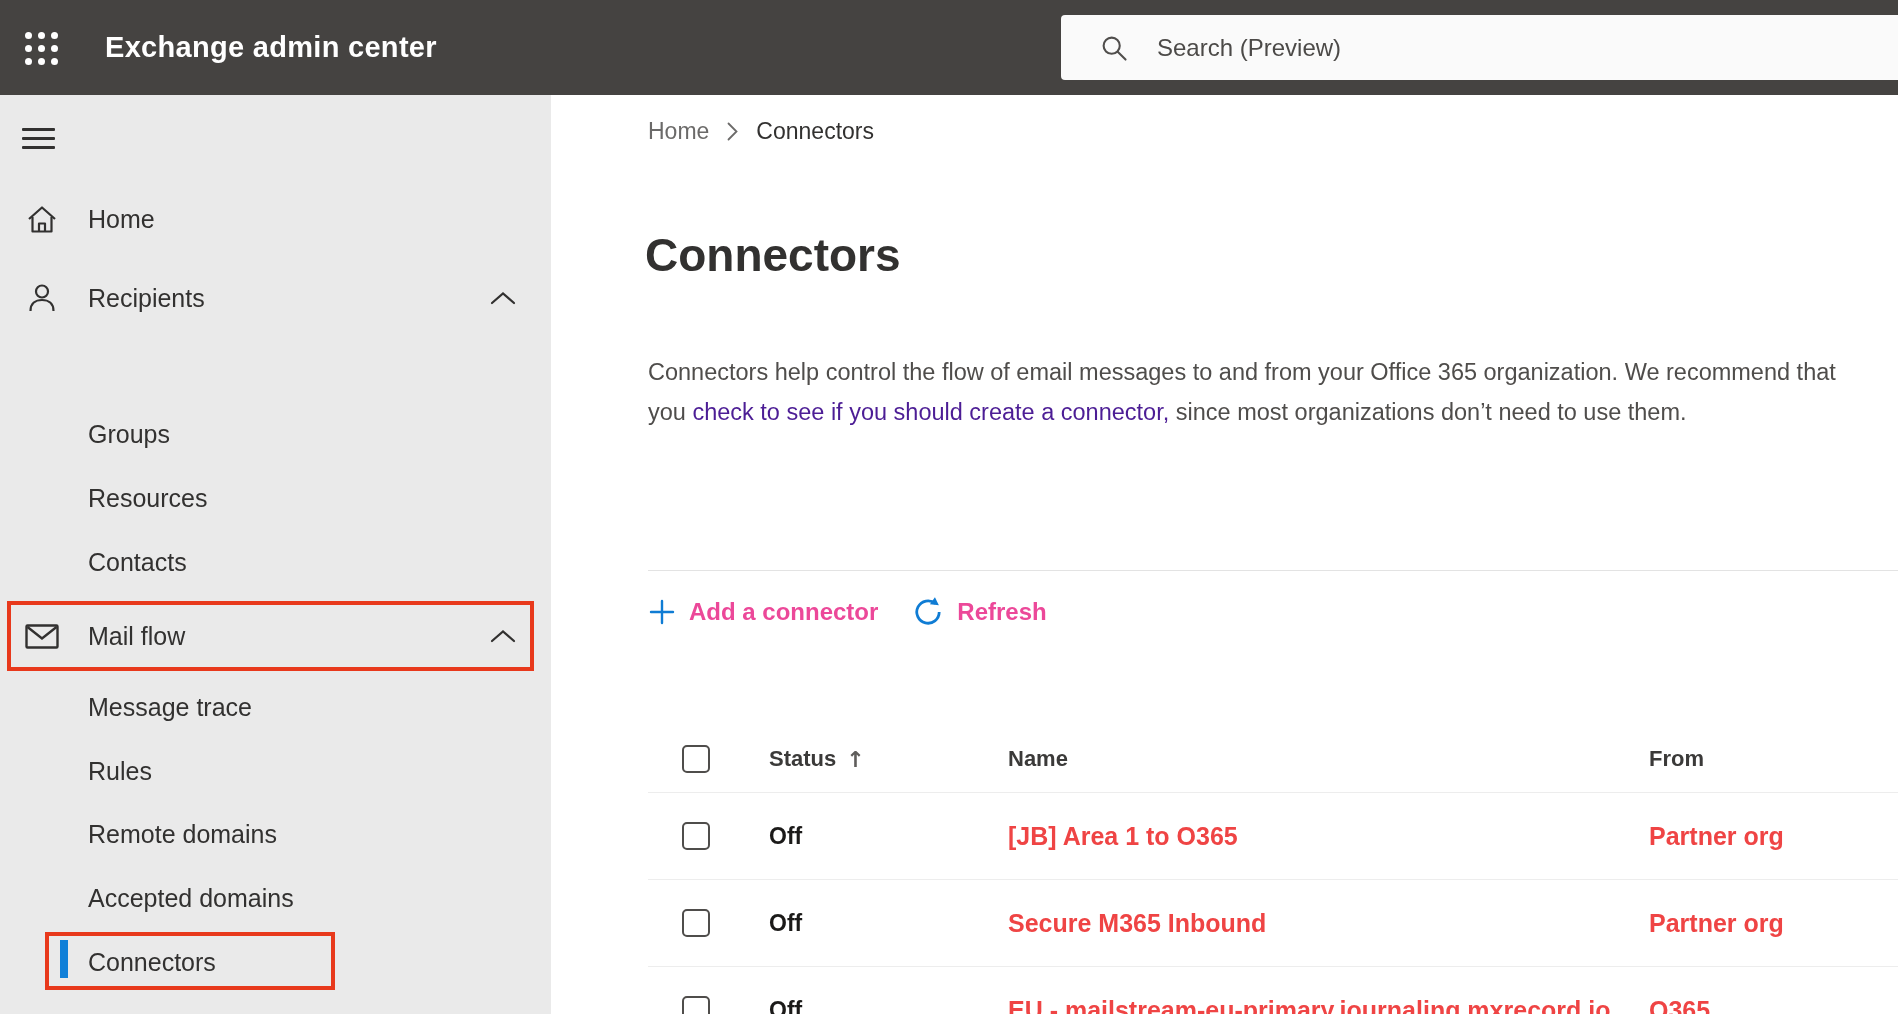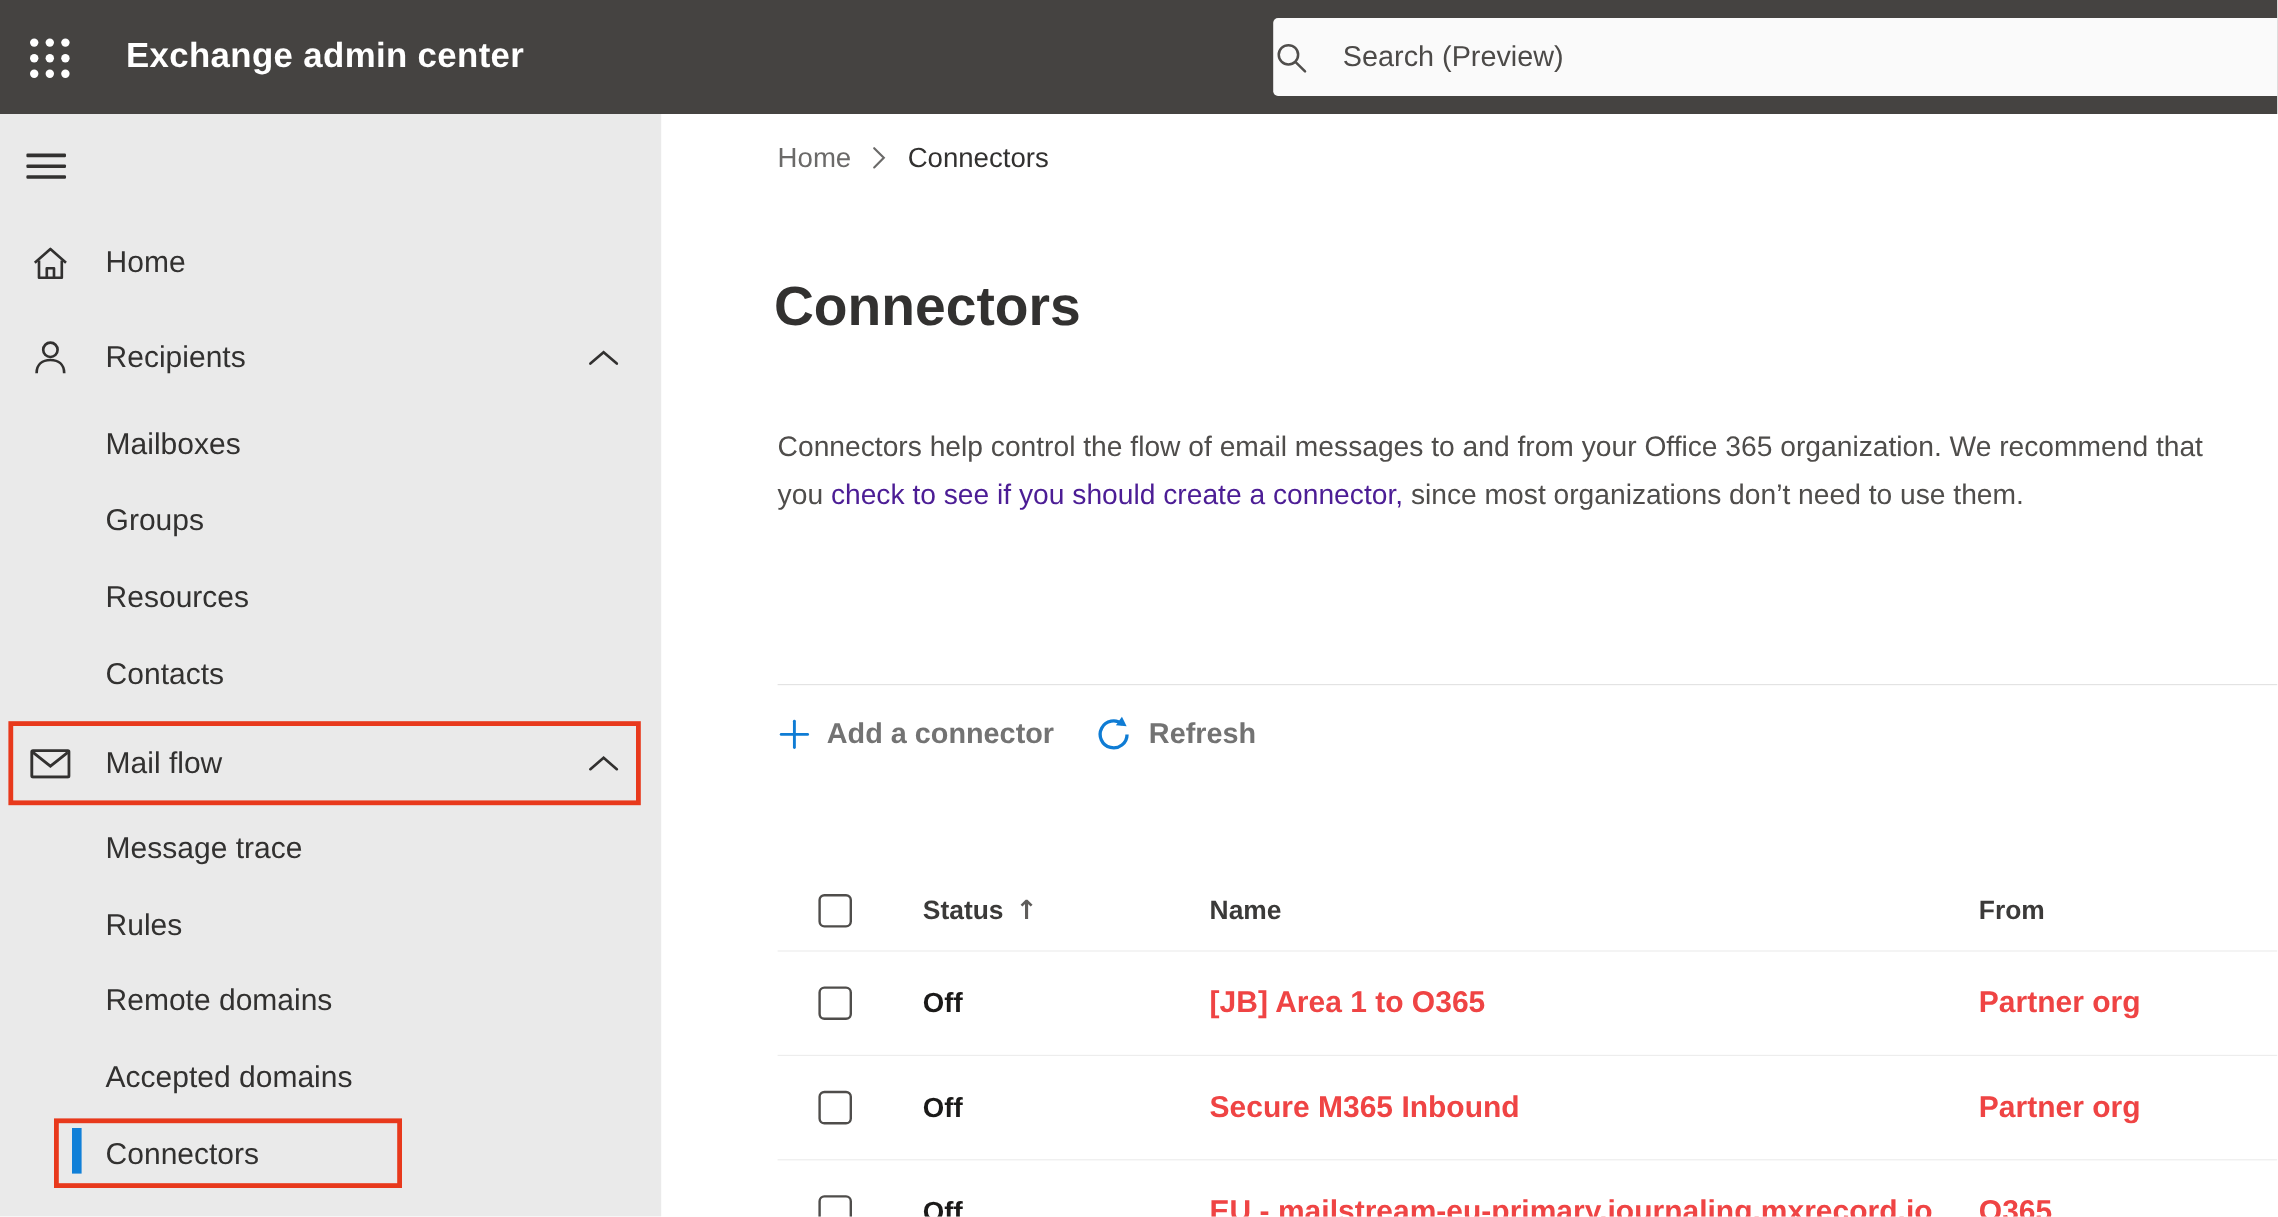--- a/index.html
+++ b/index.html
@@ -8,21 +8,21 @@
     font-family:"Liberation Sans","DejaVu Sans",sans-serif;color:#323130;
   }
   
   .topbar{position:absolute;left:0;top:0;width:100%;height:95px;background:#454341;}
   .waffle{position:absolute;left:20px;top:28px;width:42px;height:40px;display:grid;
     grid-template-columns:repeat(3,7px);grid-template-rows:repeat(3,7px);gap:6px;place-content:center;cursor:pointer;}
   .waffle i{width:7px;height:7px;border-radius:50%;background:#fff;}
   .app-title{position:absolute;left:105px;top:0;height:95px;display:flex;align-items:center;
     color:#fff;font-size:29px;font-weight:700;letter-spacing:.3px;white-space:nowrap;}
   .searchbox{position:absolute;left:1061px;right:0;top:15px;height:65px;background:#fafafa;
-    border-radius:4px 0 0 4px;display:flex;align-items:center;box-sizing:border-box;}
+    border-radius:4px 0 0 4px;display:flex;align-items:center;padding-left:38px;box-sizing:border-box;}
   .searchbox input{border:0;outline:0;background:transparent;font:inherit;font-size:24px;color:#323130;margin-left:26px;width:620px;}
   .searchbox input::placeholder{color:#4c4a48;opacity:1;}
   
   .sidebar{position:absolute;left:0;top:95px;width:551px;bottom:0;background:#eaeaea;}
   .hamburger{position:absolute;left:22px;top:33px;width:33px;height:21px;display:flex;flex-direction:column;justify-content:space-between;cursor:pointer;}
   .hamburger i{height:3px;background:#323130;border-radius:1px;}
   .nav-item{position:absolute;left:0;width:100%;height:64px;display:flex;align-items:center;
     box-sizing:border-box;padding-left:24px;cursor:pointer;font-size:25px;color:#323130;white-space:nowrap;}
   .nav-item.sub{padding-left:88px;}
   .nav-item .icon{width:36px;display:flex;justify-content:center;margin-right:28px;flex:none;}
@@ -38,21 +38,21 @@
   .bc-sep{margin:0 17px;display:flex;}
   .bc-current{color:#323130;}
   .page-title{position:absolute;left:645px;top:228px;font-size:46px;font-weight:700;color:#323130;}
   .intro{position:absolute;left:648px;top:352px;width:1230px;font-size:23.5px;line-height:40px;color:#4f4d4b;}
   .intro a{color:#4c1d95;text-decoration:none;cursor:pointer;}
   .divider{position:absolute;left:648px;top:570px;right:0;height:1px;background:#e3e3e3;}
   .toolbar{position:absolute;left:648px;top:586px;height:52px;display:flex;align-items:center;}
   .tb-btn{display:flex;align-items:center;cursor:pointer;}
   .tb-btn + .tb-btn{margin-left:34px;}
   .tb-ic{display:flex;margin-right:13px;}
-  .tb-label{font-size:24px;font-weight:700;color:#737373;white-space:nowrap;}
+  .tb-label{font-size:24px;font-weight:700;color:#ec4899;white-space:nowrap;}
   
   .table{position:absolute;left:648px;top:726px;right:0;}
   .thead{position:relative;height:66px;border-bottom:1px solid #ededed;}
   .trow{position:relative;height:86px;border-bottom:1px solid #ededed;cursor:pointer;}
   .cell{position:absolute;top:50%;transform:translateY(-50%);white-space:nowrap;font-weight:bold;}
   .c-check{left:34px;}
   .c-status{left:121px;}
   .c-name{left:360px;}
   .c-from{left:1001px;}
   .th{font-size:22px;color:#3b3a39;display:flex;align-items:center;cursor:pointer;}
@@ -116,23 +116,20 @@
           </svg>
       </span>
       <span>Recipients</span>
       <span class="chev">
         <svg width="26" height="15" viewBox="0 0 26 15" fill="none" stroke="#323130" stroke-width="2.2" stroke-linecap="round">
             <path d="M2 12.5 L13 3 L24 12.5"></path>
           </svg>
       </span>
     </div>
 
-    <div class="nav-item sub" style="top:243px">
-      <span>Mailboxes</span>
-    </div>
     <div class="nav-item sub" style="top:307px">
       <span>Groups</span>
     </div>
     <div class="nav-item sub" style="top:371px">
       <span>Resources</span>
     </div>
     <div class="nav-item" style="top:509px">
       <span class="icon">
         <svg width="34" height="25" viewBox="0 0 34 25" fill="none" stroke="#323130" stroke-width="2.4">
             <rect x="1.5" y="1.5" width="31" height="22" rx="1"></rect>

